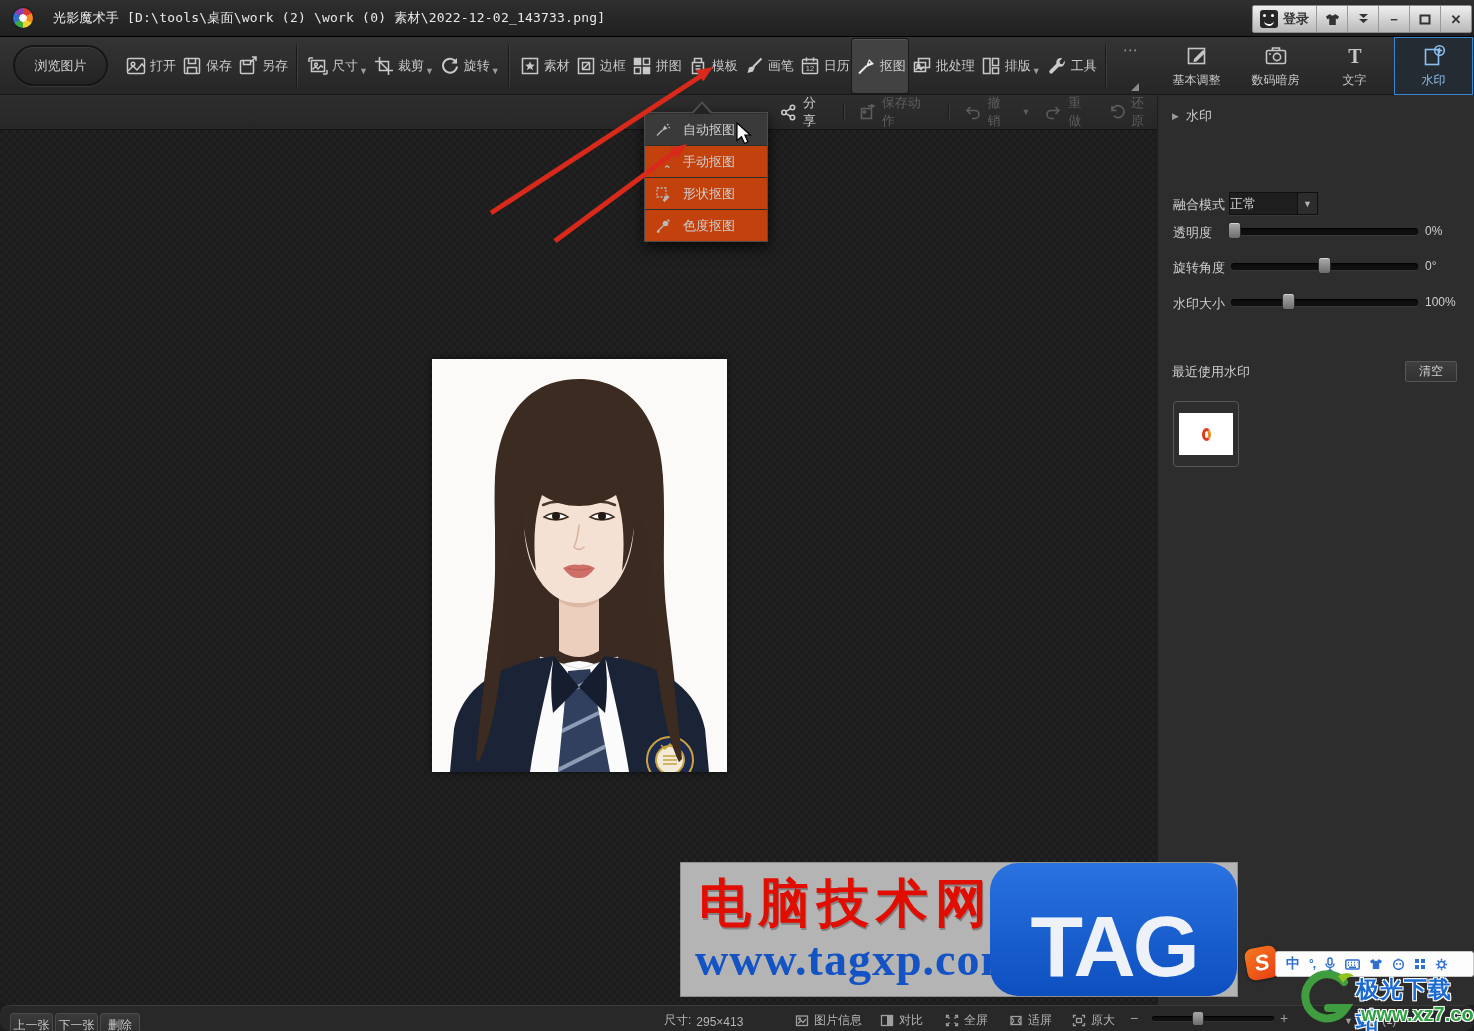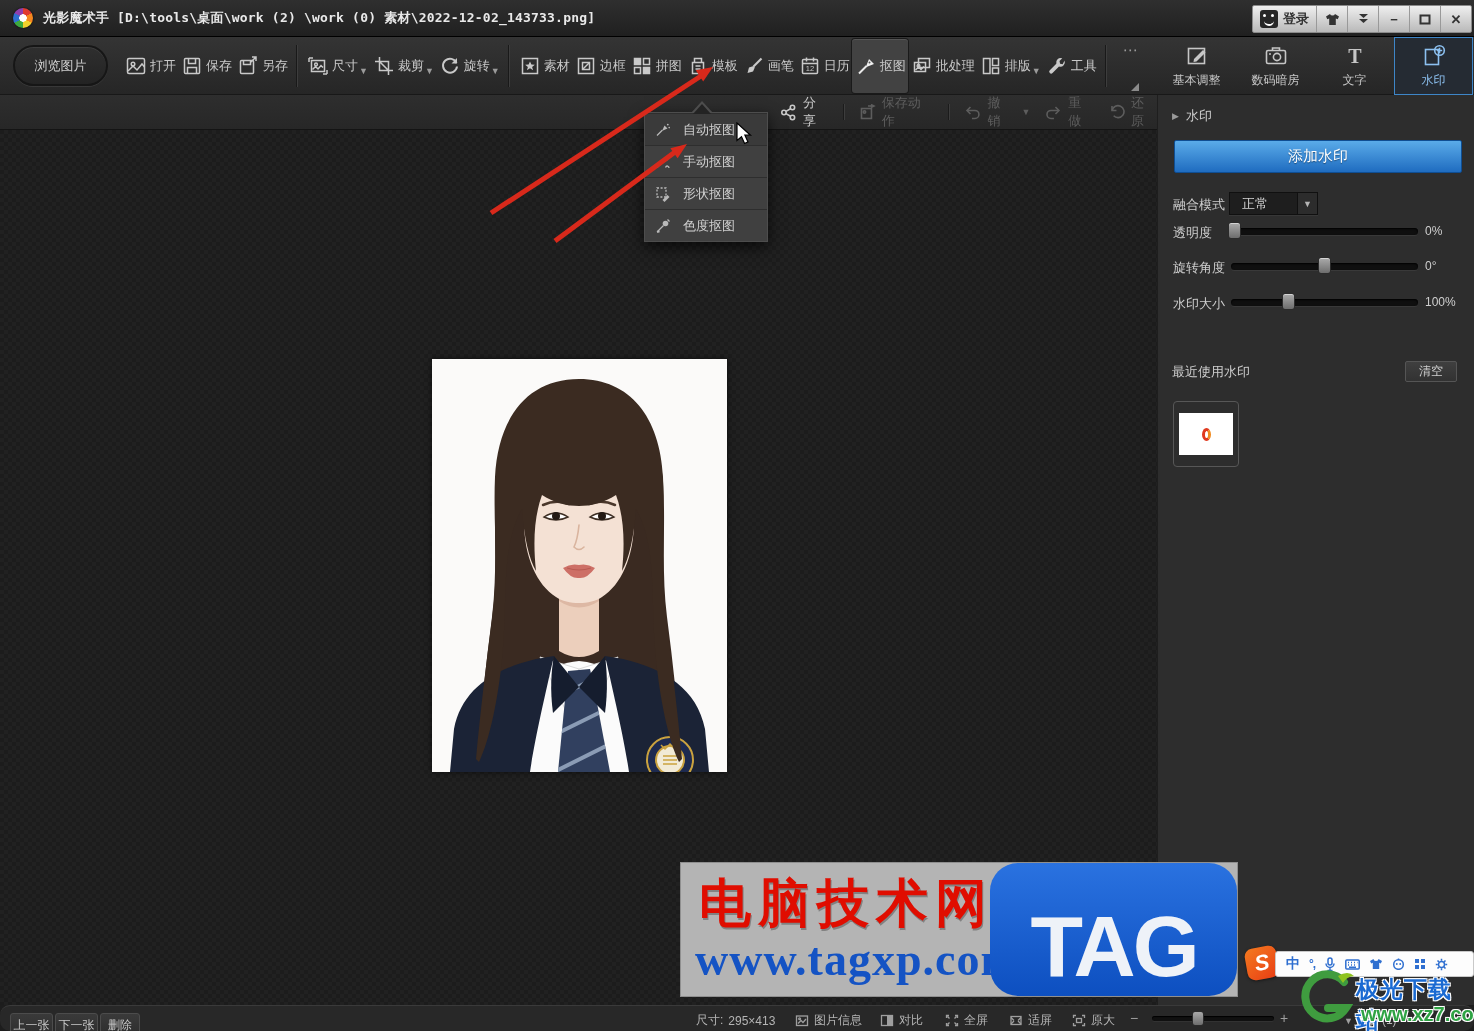--- a/index.html
+++ b/index.html
@@ -7,21 +7,21 @@
   .screen { position:relative; width:1474px; height:1031px; overflow:hidden; background:#1d1d1d; }
 
   
   .titlebar { position:absolute; left:0; top:0; width:1474px; height:37px;
     background:linear-gradient(#2f2f2f,#202020); border-bottom:1px solid #000;
     display:flex; align-items:center; }
   .applogo { width:20px; height:20px; margin-left:13px; border-radius:50%;
     background:radial-gradient(circle at 50% 50%, #fff 0 3.5px, rgba(255,255,255,0) 4px),
     conic-gradient(#e03a2f 0 60deg,#f5871f 60deg 120deg,#f2d12c 120deg 180deg,#3da93f 180deg 240deg,#2f6fd0 240deg 300deg,#8e3fae 300deg 360deg);
     box-shadow:0 0 2px #000; }
-  .apptitle { margin-left:10px; color:#e9e9e9; font-size:13px; font-weight:bold;
+  .apptitle { margin-left:20px; color:#e9e9e9; font-size:13px; font-weight:normal;
     font-family:"DejaVu Sans Mono", monospace; letter-spacing:0.2px;text-align:center; }
   .wincontrols { position:absolute; right:2px; top:5px; height:28px; display:flex;
     background:linear-gradient(#efefef,#b9b9b9); border:1px solid #8a8a8a; border-radius:2px; }
   .winbtn { min-width:31px; padding:0 7px; display:flex; align-items:center; justify-content:center;
     gap:5px; border-left:1px solid #999; color:#333; font-size:13px; font-weight:bold; cursor:default; }
   .winbtn:first-child { border-left:none;font-family:Liberation Serif, serif; }
   .smiley { width:18px; height:18px; background:#262626; border-radius:3px; position:relative; }
   .smiley:before { content:""; position:absolute; left:3px; top:4px; width:3px; height:3px;
     background:#fff; border-radius:50%; box-shadow:8px 0 0 #fff; }
   .smiley:after { content:""; position:absolute; left:4px; top:9px; width:10px; height:5px;
@@ -61,21 +61,21 @@
 
   
   .canvas { position:absolute; left:0; top:130px; width:1157px; height:875px; background:#1c1c1c;
     background-image:
       linear-gradient(45deg, #212121 25%, transparent 25%, transparent 75%, #212121 75%),
       linear-gradient(45deg, #212121 25%, transparent 25%, transparent 75%, #212121 75%);
     background-size:8px 8px; background-position:0 0,4px 4px; }
   .photo { position:absolute; left:432px; top:359px; width:295px; height:413px; box-shadow:0 0 6px rgba(0,0,0,.6); }
 
   
-  .cmenu { position:absolute; left:644px; top:112px; width:124px; background:#404040;
+  .cmenu { position:absolute; left:644px; top:112px; width:124px; background:#c2410c;
     border:1px solid #4d4d4d; box-shadow:0 5px 14px rgba(0,0,0,.7); z-index:40; }
   .cmenu .notch { position:absolute; left:46px; top:-12px; width:0; height:0;
     border:11px solid transparent; border-bottom:12px solid #4d4d4d; border-top:none; }
   .cmenu .notch:after { content:""; position:absolute; left:-9px; top:3px; width:0; height:0;
     border:9px solid transparent; border-bottom:10px solid #232323; border-top:none; }
   .cmenu-item { height:32px; display:flex; align-items:center; gap:12px; padding-left:10px;
     color:#cfcfcf; font-size:13px; border-top:1px solid #2e2e2e; }
   .cmenu-item:first-child { border-top:none; }
   .cmenu-item.hot { background:#3a3a3a; }
   .cmenu-item svg { stroke:#b9b9b9; fill:none; stroke-width:1.3; }
@@ -94,21 +94,21 @@
     display:flex; align-items:center; gap:7px; }
   .psec .arr { color:#9a9a9a; font-size:9px; }
   .addwm { position:absolute; left:16px; top:45px; width:288px; height:33px;
     background:linear-gradient(#5aabe9,#1f6cc0); border:1px solid #0f4e93; border-radius:2px;
     color:#fff; font-size:15px; display:flex; align-items:center; justify-content:center;
     text-shadow:0 1px 1px rgba(0,0,0,.4); }
   .plabel { position:absolute; color:#cfcfcf; font-size:13px; }
   .pselect { position:absolute; left:71px; top:97px; width:89px; height:23px;
     background:#1e1e1e; border:1px solid #101010; box-shadow:0 1px 0 rgba(255,255,255,.05);
     display:flex; align-items:center; }
-  .pselect .val { flex:1; padding-left:12px; color:#d2d2d2; font-size:13px; }
+  .pselect .val { flex:1; padding-left:0; color:#d2d2d2; font-size:13px; }
   .pselect .dd { width:20px; height:100%; border-left:1px solid #101010; background:#2c2c2c;
     color:#b5b5b5; font-size:9px; display:flex; align-items:center; justify-content:center; }
   .ptrack { position:absolute; left:73px; width:187px; height:7px; border-radius:4px;
     background:#0f0f0f; box-shadow:inset 0 1px 2px #000, 0 1px 0 rgba(255,255,255,.06); }
   .pthumb { position:absolute; top:-6px; width:13px; height:17px; border-radius:3px;
     background:linear-gradient(#ababab,#6d6d6d); border:1px solid #2b2b2b;
     box-shadow:inset 0 1px 0 rgba(255,255,255,.5); }
   .pval { position:absolute; left:267px; color:#cfcfcf; font-size:12px; }
   .clearbtn { position:absolute; left:247px; top:266px; width:52px; height:21px;
     background:linear-gradient(#3f3f3f,#323232); border:1px solid #555; border-radius:2px;
@@ -527,21 +527,20 @@
         </svg>
       <span>水印</span>
     </div>
   </div>
 
   <div class="panel">
     <div class="psec">
       <span class="arr">▶</span>
       <span>水印</span>
     </div>
-    <div class="addwm">添加水印</div>
 
     <div class="plabel" style="left:15px; top:101px;">融合模式</div>
     <div class="pselect">
       <span class="val">正常</span>
       <span class="dd">▼</span>
     </div>
 
     <div class="plabel" style="left:15px; top:129px;">透明度</div>
     <div class="ptrack" style="top:133px;">
       <div class="pthumb" style="left: calc(2% - 7px);"></div>
@@ -575,21 +574,21 @@
     <div class="tagbox">
       <span>TAG</span>
     </div>
   </div>
 
   <div class="statusbar">
     <div class="sb-btn" style="left:10px; width:43px;">上一张</div>
     <div class="sb-btn" style="left:55px; width:43px;">下一张</div>
     <div class="sb-btn" style="left:100px; width:40px;">删除</div>
 
-    <div class="sb-it" style="left:696px;">
+    <div class="sb-it" style="left:664px;align-items:flex-end;">
       <span>尺寸:</span>
       <span>295×413</span>
     </div>
     <div class="sb-it" style="left:795px;">
       <svg width="14" height="13" viewBox="0 0 14 13">
           <rect x="1.5" y="2" width="11" height="9.5"></rect>
           <path d="M3,9.5 l3,-3 2,2 3,-3.5"></path>
           <circle cx="4.6" cy="4.8" r="0.9"></circle>
         </svg>
       <span>图片信息</span>

